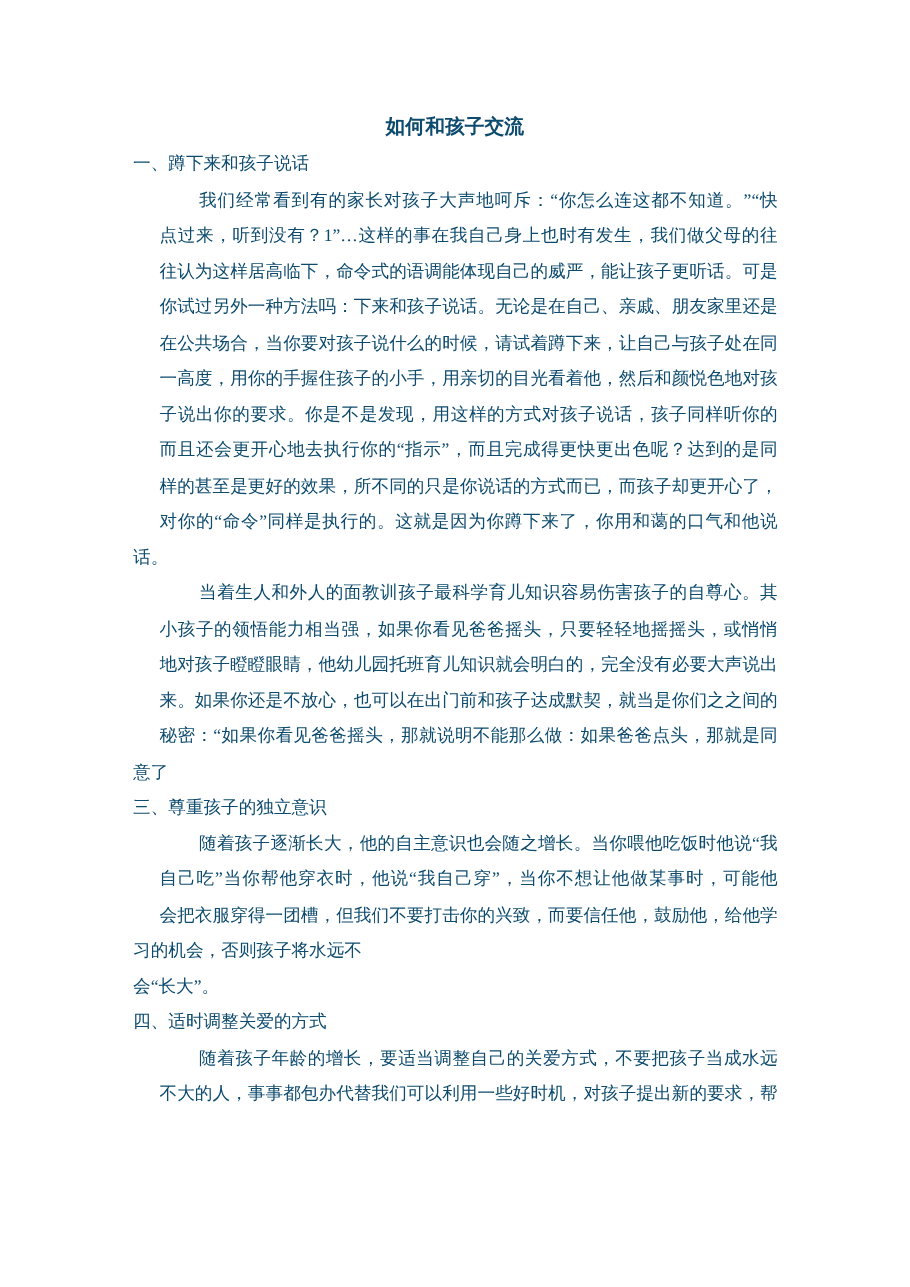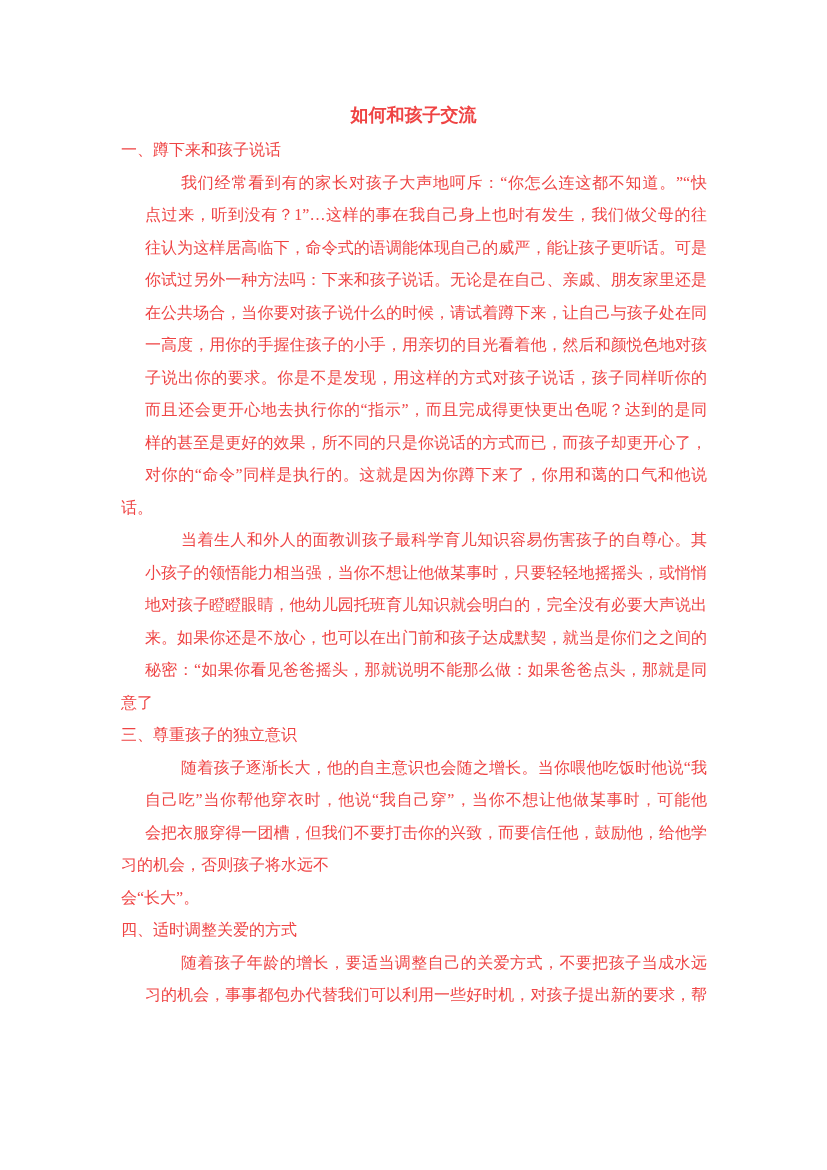--- a/index.html
+++ b/index.html
@@ -1,21 +1,21 @@
 <!DOCTYPE html>
 <html><head>
 <meta charset="utf-8">
 <style>
   html, body { margin: 0; padding: 0; background: #ffffff; }
   .page {
     position: relative;
     width: 827px;
     height: 1170px;
     background: #ffffff;
-    color: #ef4444;
+    color: #0c4a6e;
     font-family: "Liberation Serif", "DejaVu Serif", serif;
     overflow: hidden;
   }
   .title {
     margin: 0;
     padding-top: 98px;
     text-align: center;
     font-size: 18px;
     font-weight: bold;
     line-height: 34px;
@@ -53,28 +53,28 @@
       <div class="line fill">往认为这样居高临下，命令式的语调能体现自己的威严，能让孩子更听话。可是</div>
       <div class="line fill">你试过另外一种方法吗：下来和孩子说话。无论是在自己、亲戚、朋友家里还是</div>
       <div class="line fill">在公共场合，当你要对孩子说什么的时候，请试着蹲下来，让自己与孩子处在同</div>
       <div class="line fill">一高度，用你的手握住孩子的小手，用亲切的目光看着他，然后和颜悦色地对孩</div>
       <div class="line fill">子说出你的要求。你是不是发现，用这样的方式对孩子说话，孩子同样听你的话，</div>
       <div class="line fill">而且还会更开心地去执行你的“指示”，而且完成得更快更出色呢？达到的是同</div>
       <div class="line fill">样的甚至是更好的效果，所不同的只是你说话的方式而已，而孩子却更开心了，</div>
       <div class="line fill">对你的“命令”同样是执行的。这就是因为你蹲下来了，你用和蔼的口气和他说</div>
       <div class="line">话。</div>
       <div class="line fill indent">当着生人和外人的面教训孩子最科学育儿知识容易伤害孩子的自尊心。其实，</div>
-      <div class="line fill">小孩子的领悟能力相当强，当你不想让他做某事时，只要轻轻地摇摇头，或悄悄</div>
+      <div class="line fill">小孩子的领悟能力相当强，如果你看见爸爸摇头，只要轻轻地摇摇头，或悄悄</div>
       <div class="line fill">地对孩子瞪瞪眼睛，他幼儿园托班育儿知识就会明白的，完全没有必要大声说出</div>
       <div class="line fill">来。如果你还是不放心，也可以在出门前和孩子达成默契，就当是你们之之间的</div>
       <div class="line fill">秘密：“如果你看见爸爸摇头，那就说明不能那么做：如果爸爸点头，那就是同</div>
       <div class="line">意了</div>
       <div class="line">三、尊重孩子的独立意识</div>
       <div class="line fill indent">随着孩子逐渐长大，他的自主意识也会随之增长。当你喂他吃饭时他说“我</div>
       <div class="line fill">自己吃”当你帮他穿衣时，他说“我自己穿”，当你不想让他做某事时，可能他</div>
       <div class="line fill">会把衣服穿得一团槽，但我们不要打击你的兴致，而要信任他，鼓励他，给他学</div>
       <div class="line">习的机会，否则孩子将水远不</div>
       <div class="line">会“长大”。</div>
       <div class="line">四、适时调整关爱的方式</div>
       <div class="line fill indent">随着孩子年龄的增长，要适当调整自己的关爱方式，不要把孩子当成水远长</div>
-      <div class="line fill">习的机会，事事都包办代替我们可以利用一些好时机，对孩子提出新的要求，帮</div>
+      <div class="line fill">不大的人，事事都包办代替我们可以利用一些好时机，对孩子提出新的要求，帮</div>
     </div>
 </div>
 
 </body></html>

